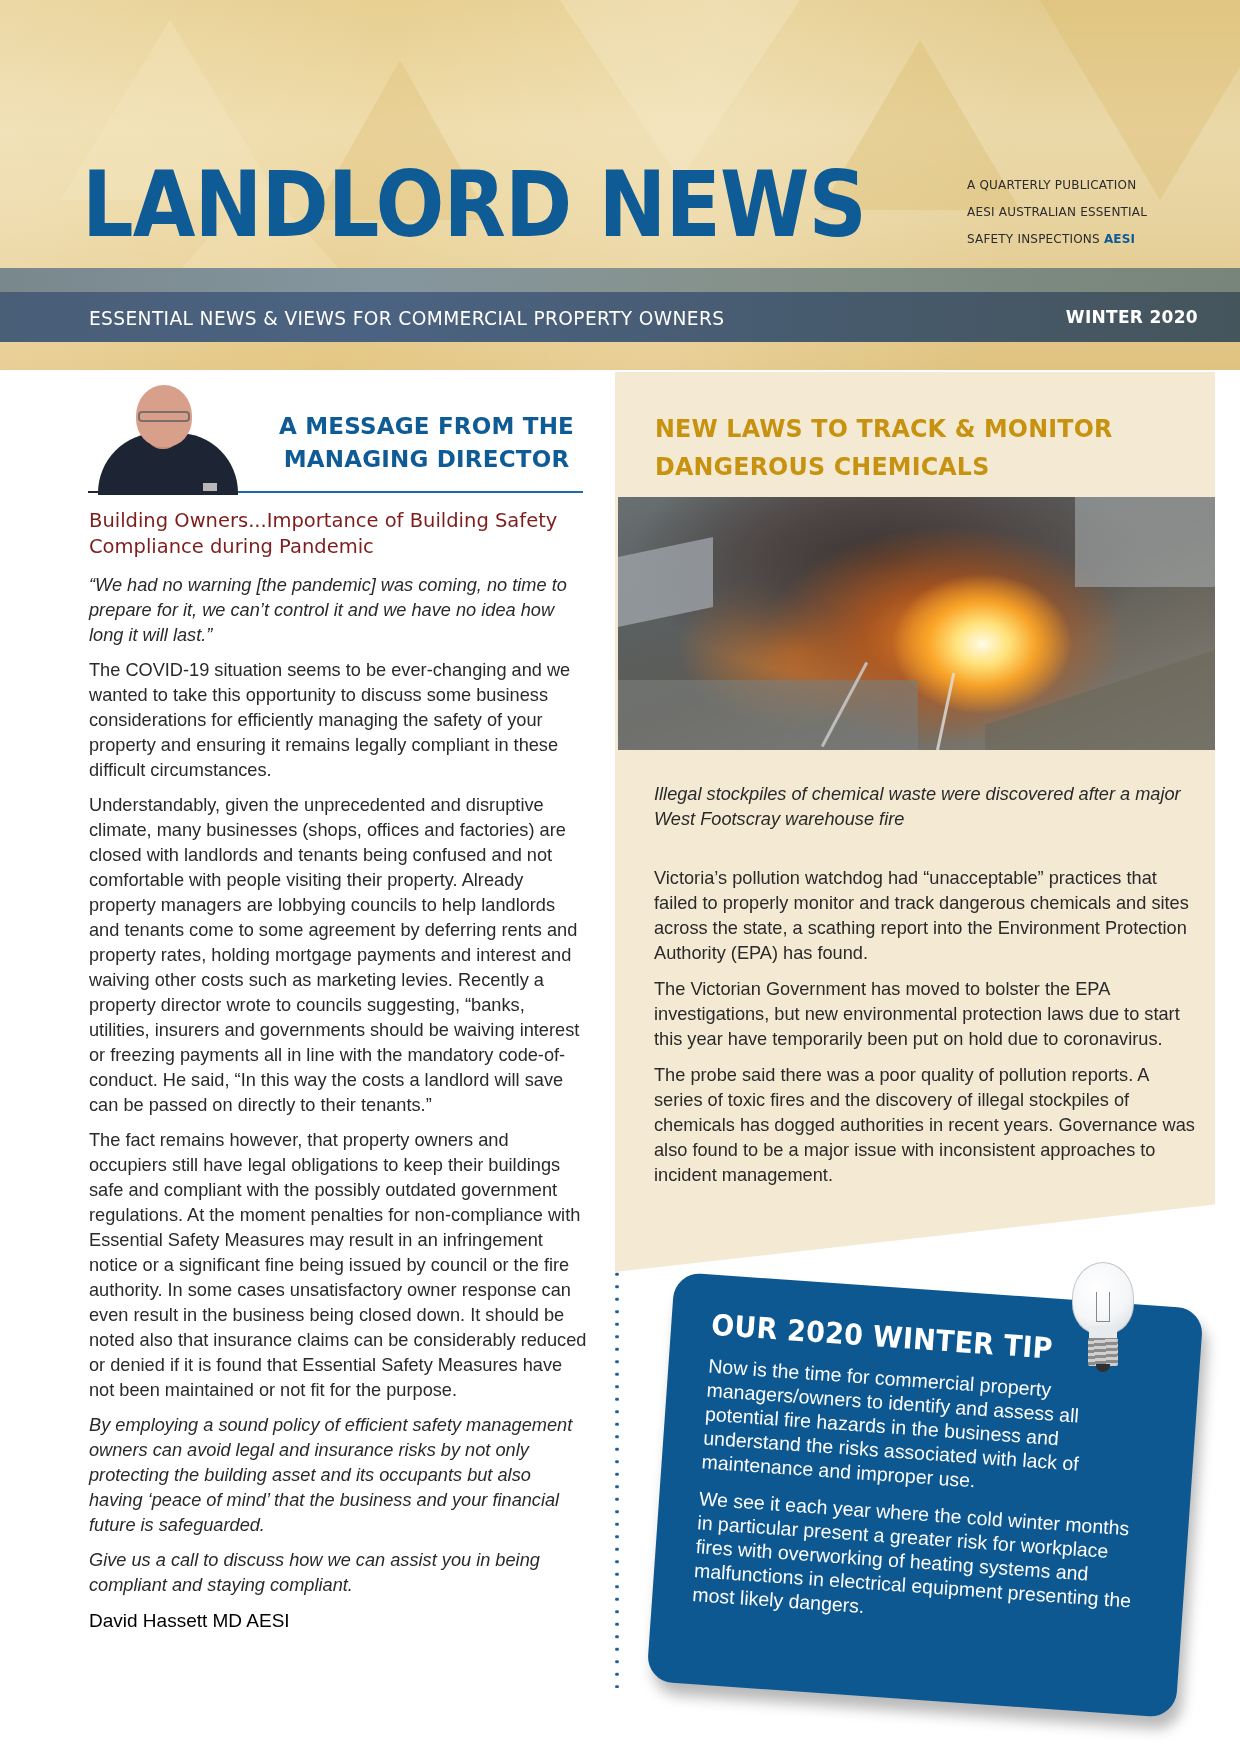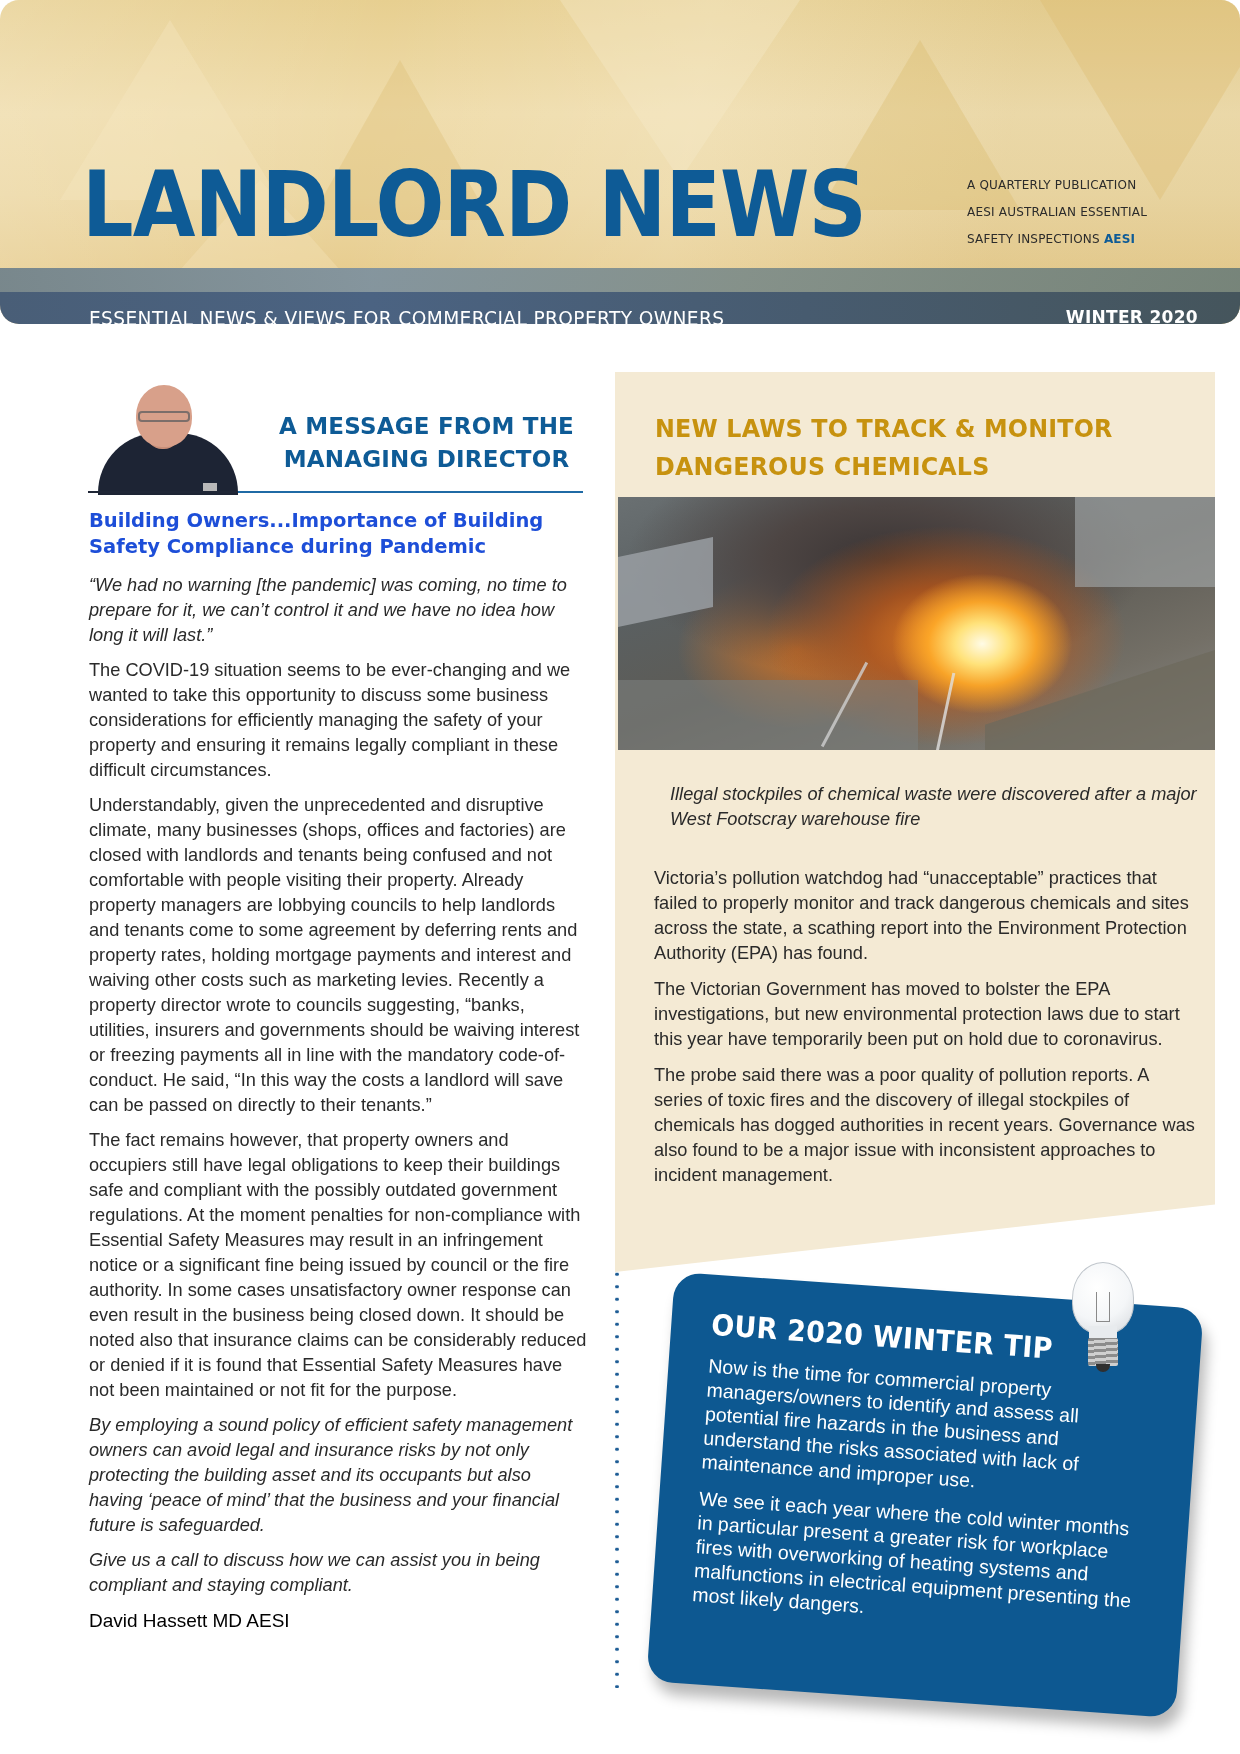--- a/index.html
+++ b/index.html
@@ -1,26 +1,25 @@
 <!DOCTYPE html>
 <html><head>
 <meta charset="utf-8">
 <style>
   * { box-sizing: border-box; margin: 0; padding: 0; }
   html, body { width: 1240px; height: 1754px; background: #ffffff; overflow: hidden; }
   body { position: relative; font-family: "Liberation Sans", sans-serif; color: #2a2a2a; }
 
   
   .masthead {
-    position: absolute; left: 0; top: 0; width: 1240px; height: 324px;
+    position: absolute; left: 0; top: 0; width: 1240px; height: 370px;
     background:
       linear-gradient(100deg, rgba(255,255,255,0.18) 0%, rgba(255,255,255,0) 30%, rgba(255,255,255,0.15) 55%, rgba(0,0,0,0.02) 80%),
       linear-gradient(180deg, #e7cf90 0%, #efdcab 35%, #ecd7a2 60%, #e4c683 100%);
     overflow: hidden;
-    border-radius: 19px;
   }
   .facet { position: absolute; width: 0; height: 0; opacity: 0.35; }
   .facet.a { left: 60px; top: 20px; border-left: 110px solid transparent; border-right: 110px solid transparent; border-bottom: 180px solid #f6e8c4; }
   .facet.b { left: 310px; top: 60px; border-left: 90px solid transparent; border-right: 90px solid transparent; border-bottom: 160px solid #dcbd74; }
   .facet.c { left: 560px; top: 0px; border-left: 120px solid transparent; border-right: 120px solid transparent; border-top: 180px solid #f7ebcb; }
   .facet.d { left: 820px; top: 40px; border-left: 100px solid transparent; border-right: 100px solid transparent; border-bottom: 170px solid #d9b96a; }
   .facet.e { left: 1040px; top: 0px; border-left: 120px solid transparent; border-right: 120px solid transparent; border-top: 200px solid #dcbb6c; }
   .facet.f { left: 180px; top: 180px; border-left: 80px solid transparent; border-right: 80px solid transparent; border-bottom: 90px solid #f5e6bd; }
 
   .title {
@@ -71,22 +70,22 @@
   .md-heading {
     position: absolute; left: 270px; top: 410px; width: 313px; text-align: center;
     font-family: "DejaVu Sans", sans-serif; font-weight: bold; font-size: 23px; line-height: 33px;
     color: #0e5b96; letter-spacing: 0.2px;
   }
   .md-rule { position: absolute; left: 238px; top: 491px; width: 345px; height: 2px; background: #1f6aa5; }
   .md-rule-left { position: absolute; left: 88px; top: 491px; width: 150px; height: 2px; background: #1f2636; }
 
   .sub-heading {
     position: absolute; left: 89px; top: 508px; width: 500px;
-    font-family: "DejaVu Sans", sans-serif; font-weight: bold; font-size: 19.5px; line-height: 26px;
-    color: #1d4ed8;
+    font-family: "DejaVu Sans", sans-serif; font-weight: normal; font-size: 19.5px; line-height: 26px;
+    color: #7f1d1d;
   }
   .left-body {
     position: absolute; left: 89px; top: 573px; width: 500px;
     font-family: "Liberation Sans", sans-serif; font-size: 18.2px; line-height: 25px; color: #2a2a2a;
   }
   .left-body p { margin-bottom: 10px; }
   .left-body p.italic { font-style: italic; }
   .signature {
     font-family: "Liberation Sans", sans-serif; font-size: 19px; color: #000000; margin-top: 2px;
   }
@@ -121,21 +120,21 @@
   }
   .fire-photo .bldg1 { position: absolute; left: 0; top: 50px; width: 95px; height: 70px; background: #9ea3a7; transform: skewY(-12deg); opacity: 0.8; }
   .fire-photo .bldg2 { position: absolute; right: 0; top: 0; width: 140px; height: 90px; background: #a6abae; opacity: 0.6; }
   .fire-photo .roof { position: absolute; right: 0; bottom: 0; width: 230px; height: 100px; background: #6e6a5c; transform: skewY(-18deg); transform-origin: right bottom; opacity: 0.75; }
   .fire-photo .lot { position: absolute; left: 0; bottom: 0; width: 300px; height: 70px; background: #7b7e7d; opacity: 0.6; }
   .fire-photo .hose { position: absolute; left: 225px; top: 160px; width: 3px; height: 95px; background: #d0d0d0; transform: rotate(28deg); opacity: 0.8; }
   .fire-photo .hose2 { position: absolute; left: 325px; top: 175px; width: 3px; height: 90px; background: #e0e0e0; transform: rotate(12deg); opacity: 0.8; }
 
   .caption {
     position: absolute; left: 654px; top: 782px; width: 540px;
-    font-family: "Liberation Sans", sans-serif; font-style: italic; font-size: 18.2px; line-height: 25px; color: #2a2a2a; margin-left: 16px;
+    font-family: "Liberation Sans", sans-serif; font-style: italic; font-size: 18.2px; line-height: 25px; color: #2a2a2a;
   }
   .right-body {
     position: absolute; left: 654px; top: 866px; width: 545px;
     font-family: "Liberation Sans", sans-serif; font-size: 18.2px; line-height: 25px; color: #2a2a2a;
   }
   .right-body p { margin-bottom: 11px; }
 
   
   .tip-card-wrap {
     position: absolute; left: 660px; top: 1290px; width: 530px; height: 410px;

